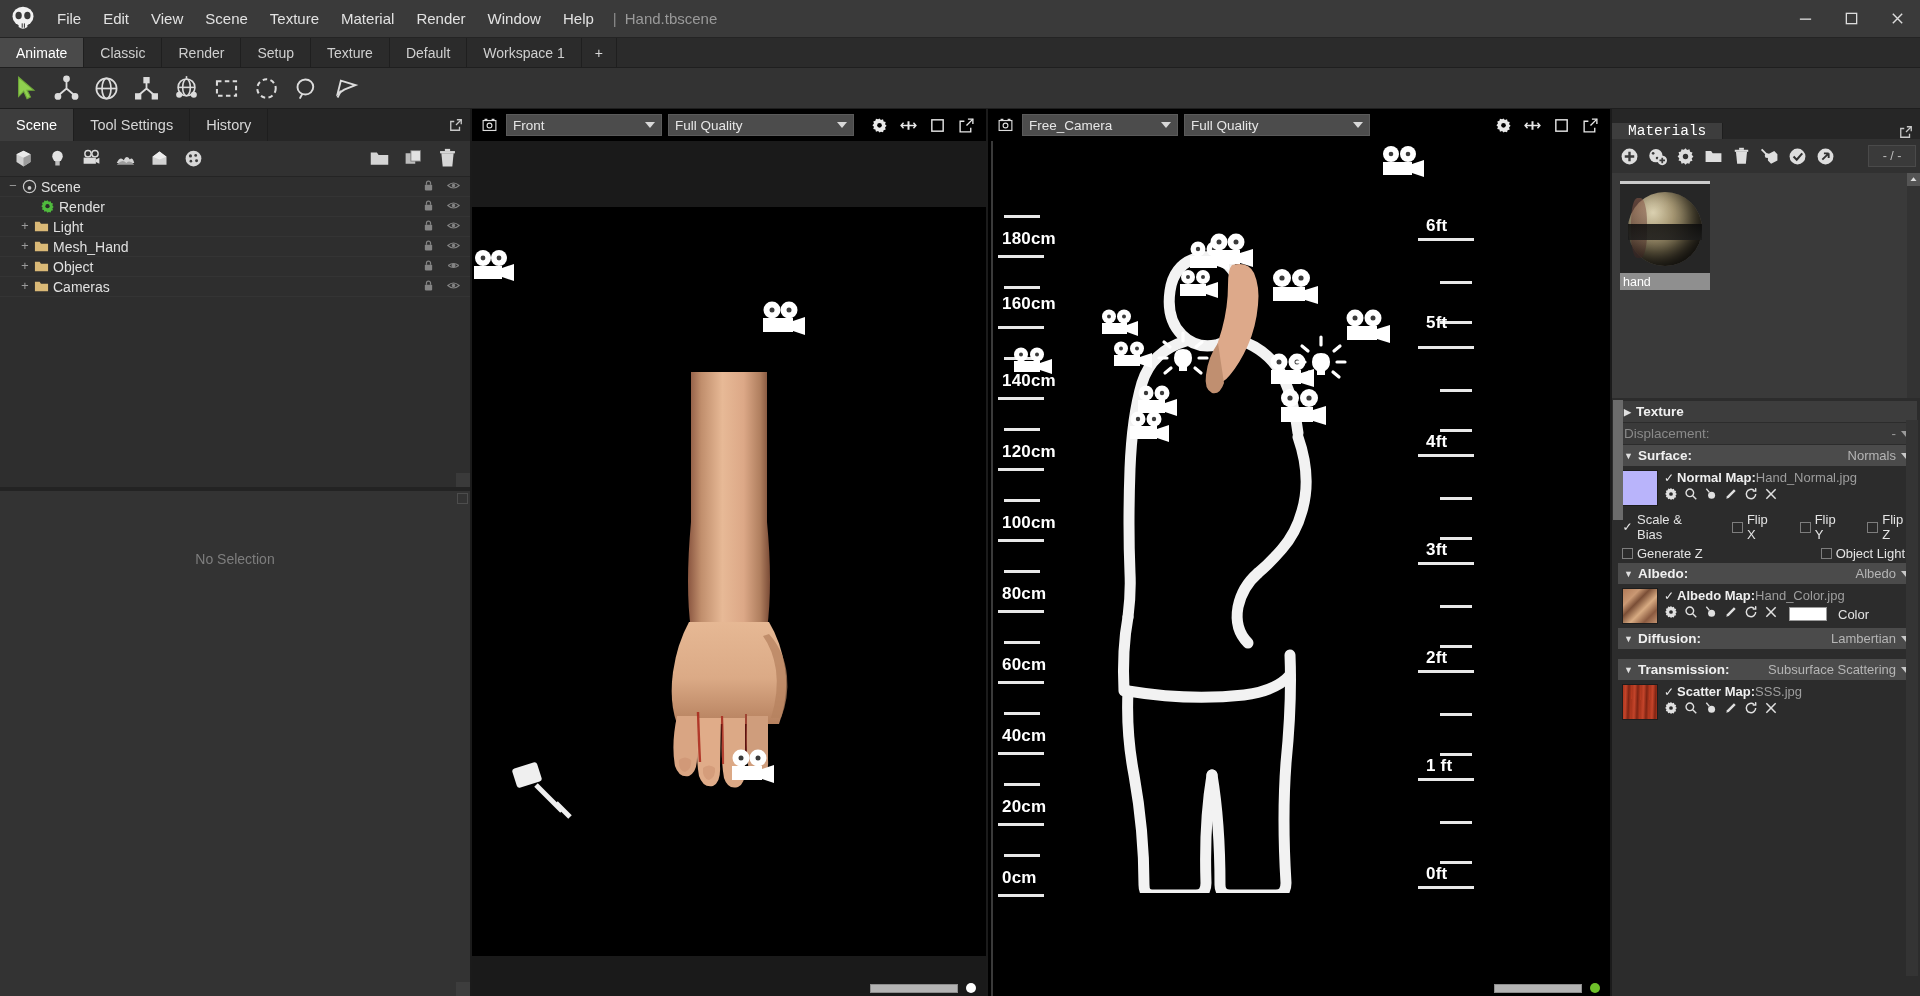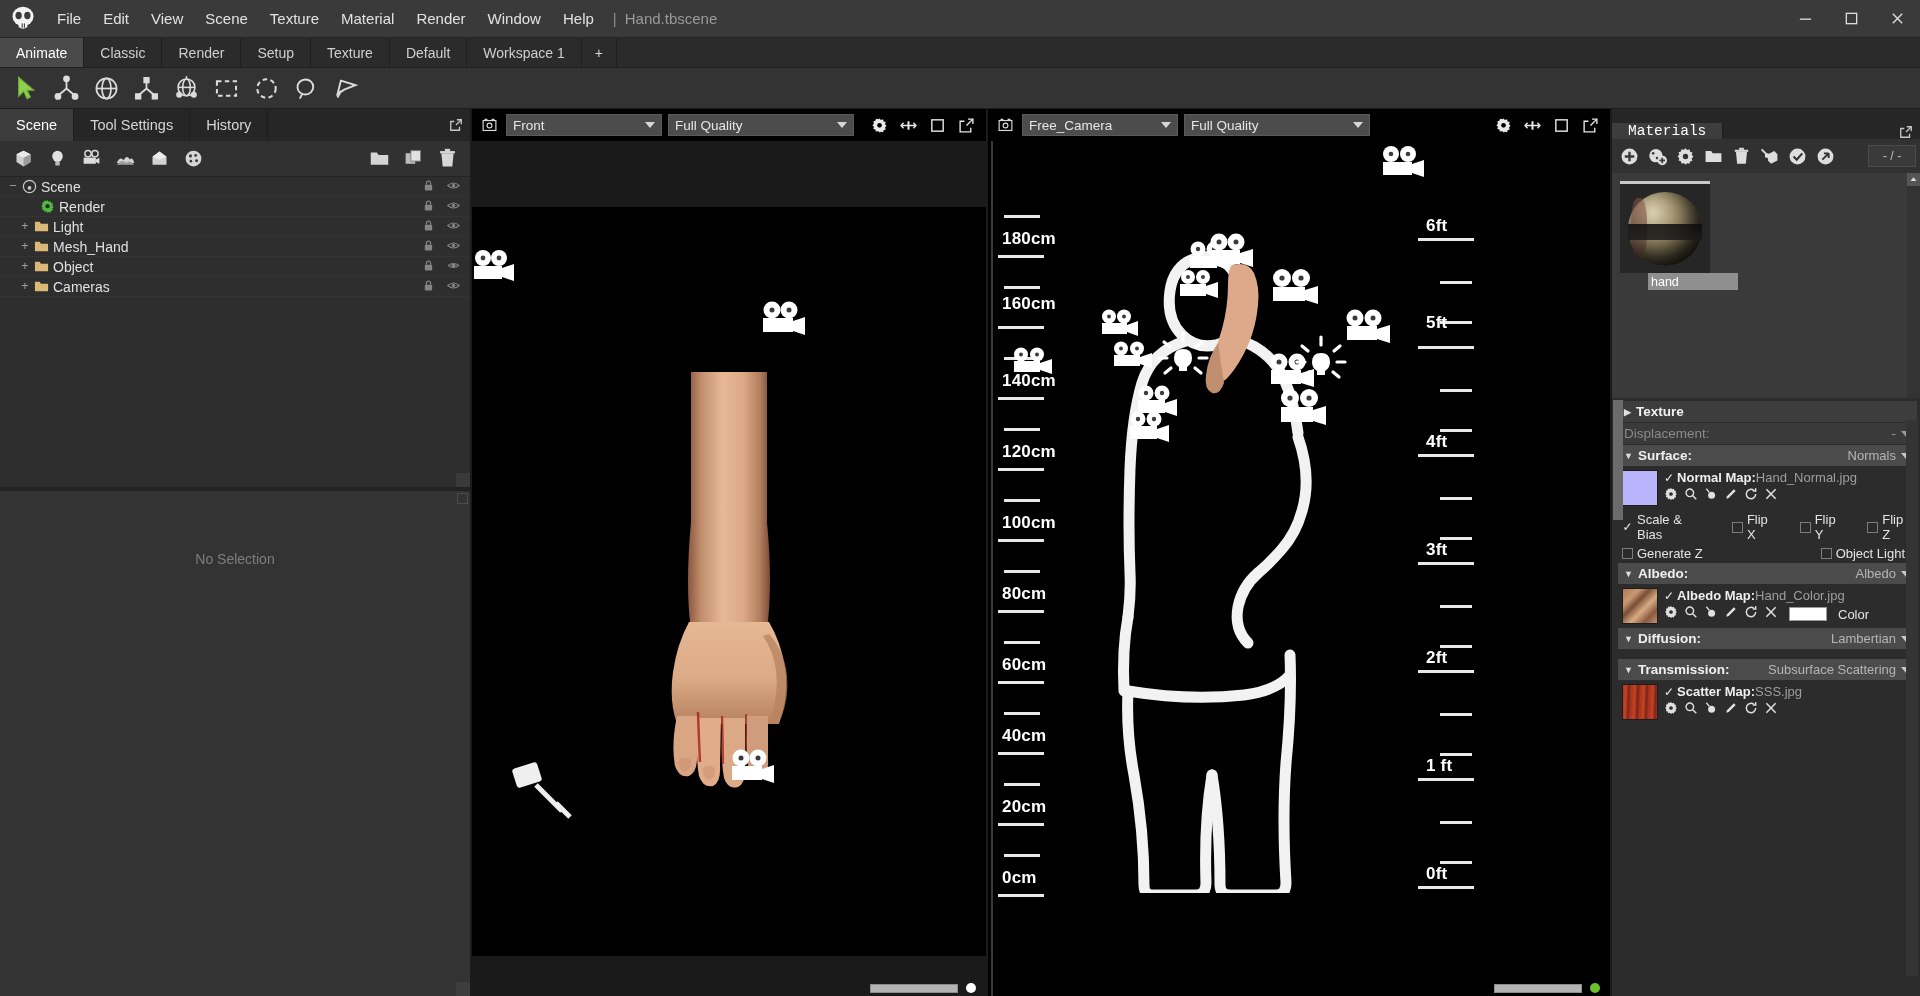--- a/index.html
+++ b/index.html
@@ -141,21 +141,21 @@
   .matcell { width:90px; }
   .matthumb { width:90px; height:92px; border-top:3px solid #c9c9c9; background:#262626; position:relative; overflow:hidden; }
   .sphere { position:absolute; left:50%; top:50%; transform:translate(-50%,-50%); width:74px; height:74px; border-radius:50%;
     background:
       linear-gradient(115deg, rgba(255,255,255,0.10) 0%, rgba(0,0,0,0) 45%),
       radial-gradient(circle at 34% 28%, #d9cfae 0%, #a79874 28%, #6e6449 55%, #2b2722 90%);
     box-shadow: inset -8px -10px 20px rgba(0,0,0,.75);
   }
   .sphere::after { content:""; position:absolute; left:0; right:0; top:44%; height:16px; background:linear-gradient(#0c0c0c,#1b1b1b); opacity:.85; }
   .sphere::before { content:""; position:absolute; left:3px; top:6px; width:16px; height:60px; background:linear-gradient(#8e5a4a,#3a2320); opacity:.55; border-radius:40%; }
-  .matname { width:90px; height:17px; background:#8f8f8f; color:#ffffff; font-size:12.5px; padding-left:3px; display:flex; align-items:center;margin-left:28px; }
+  .matname { width:90px; height:17px; background:#8f8f8f; color:#ffffff; font-size:12.5px; padding-left:3px; display:flex; align-items:center; }
   .matgrid-scroll { position:absolute; right:0; top:0; bottom:0; width:13px; background:#333; }
   .mgs-btn { width:13px; height:13px; background:#555; display:flex;align-items:center;justify-content:center; }
 
   .matprops { flex:1; background:#2c2c2c; overflow:hidden; position:relative; padding:3px 3px 0 6px; min-height:0; }
   .mp-scroll { position:absolute; right:2px; top:22px; bottom:20px; width:12px; background:#343434; }
   .mp-thumbbar { position:absolute; left:1px; top:2px; width:10px; height:120px; background:#6b6b6b; }
   .section-head { height:21px; display:flex; align-items:center; background:#4b4b4b; padding:0 6px; font-size:13.5px; color:#f0f0f0; font-weight:bold; margin-bottom:1px; }
   .section-head.collapsed { background:#3d3d3d; }
   .section-head .caret { margin-right:5px; font-size:9px; color:#e0e0e0; }
   .section-head .right { margin-left:auto; font-weight:normal; color:#b5b5b5; font-size:13px; display:flex; align-items:center; gap:5px; }

